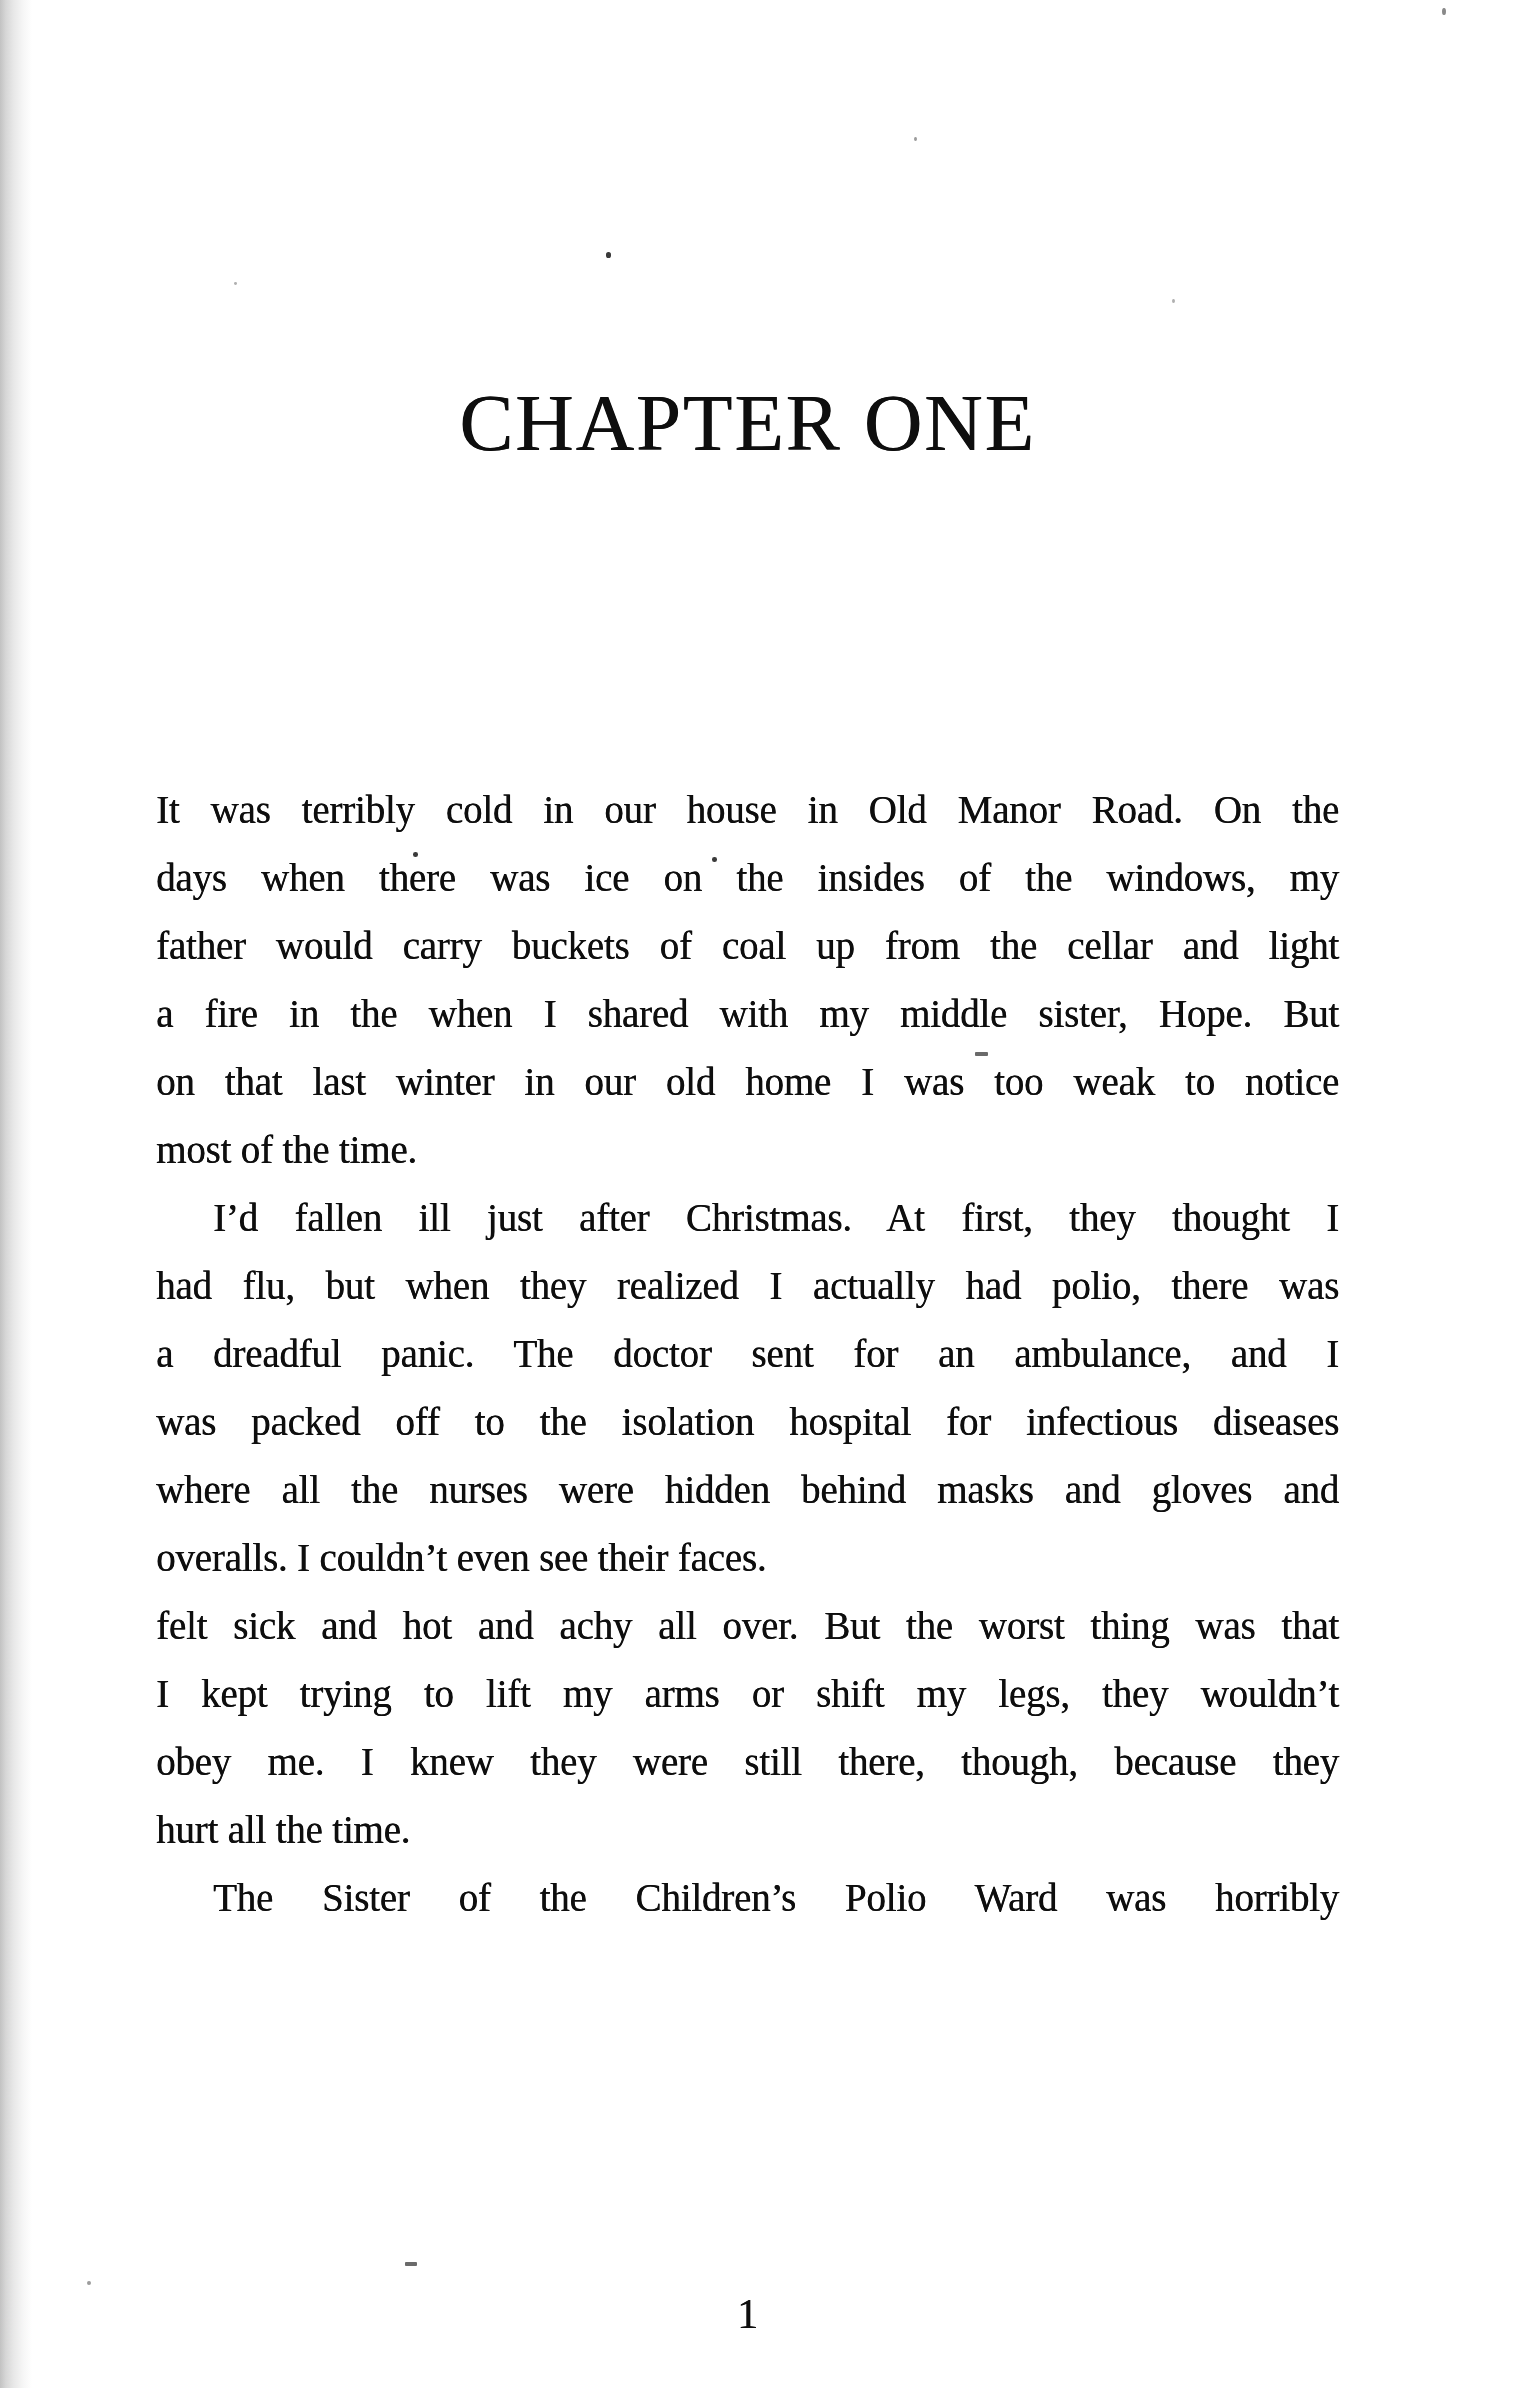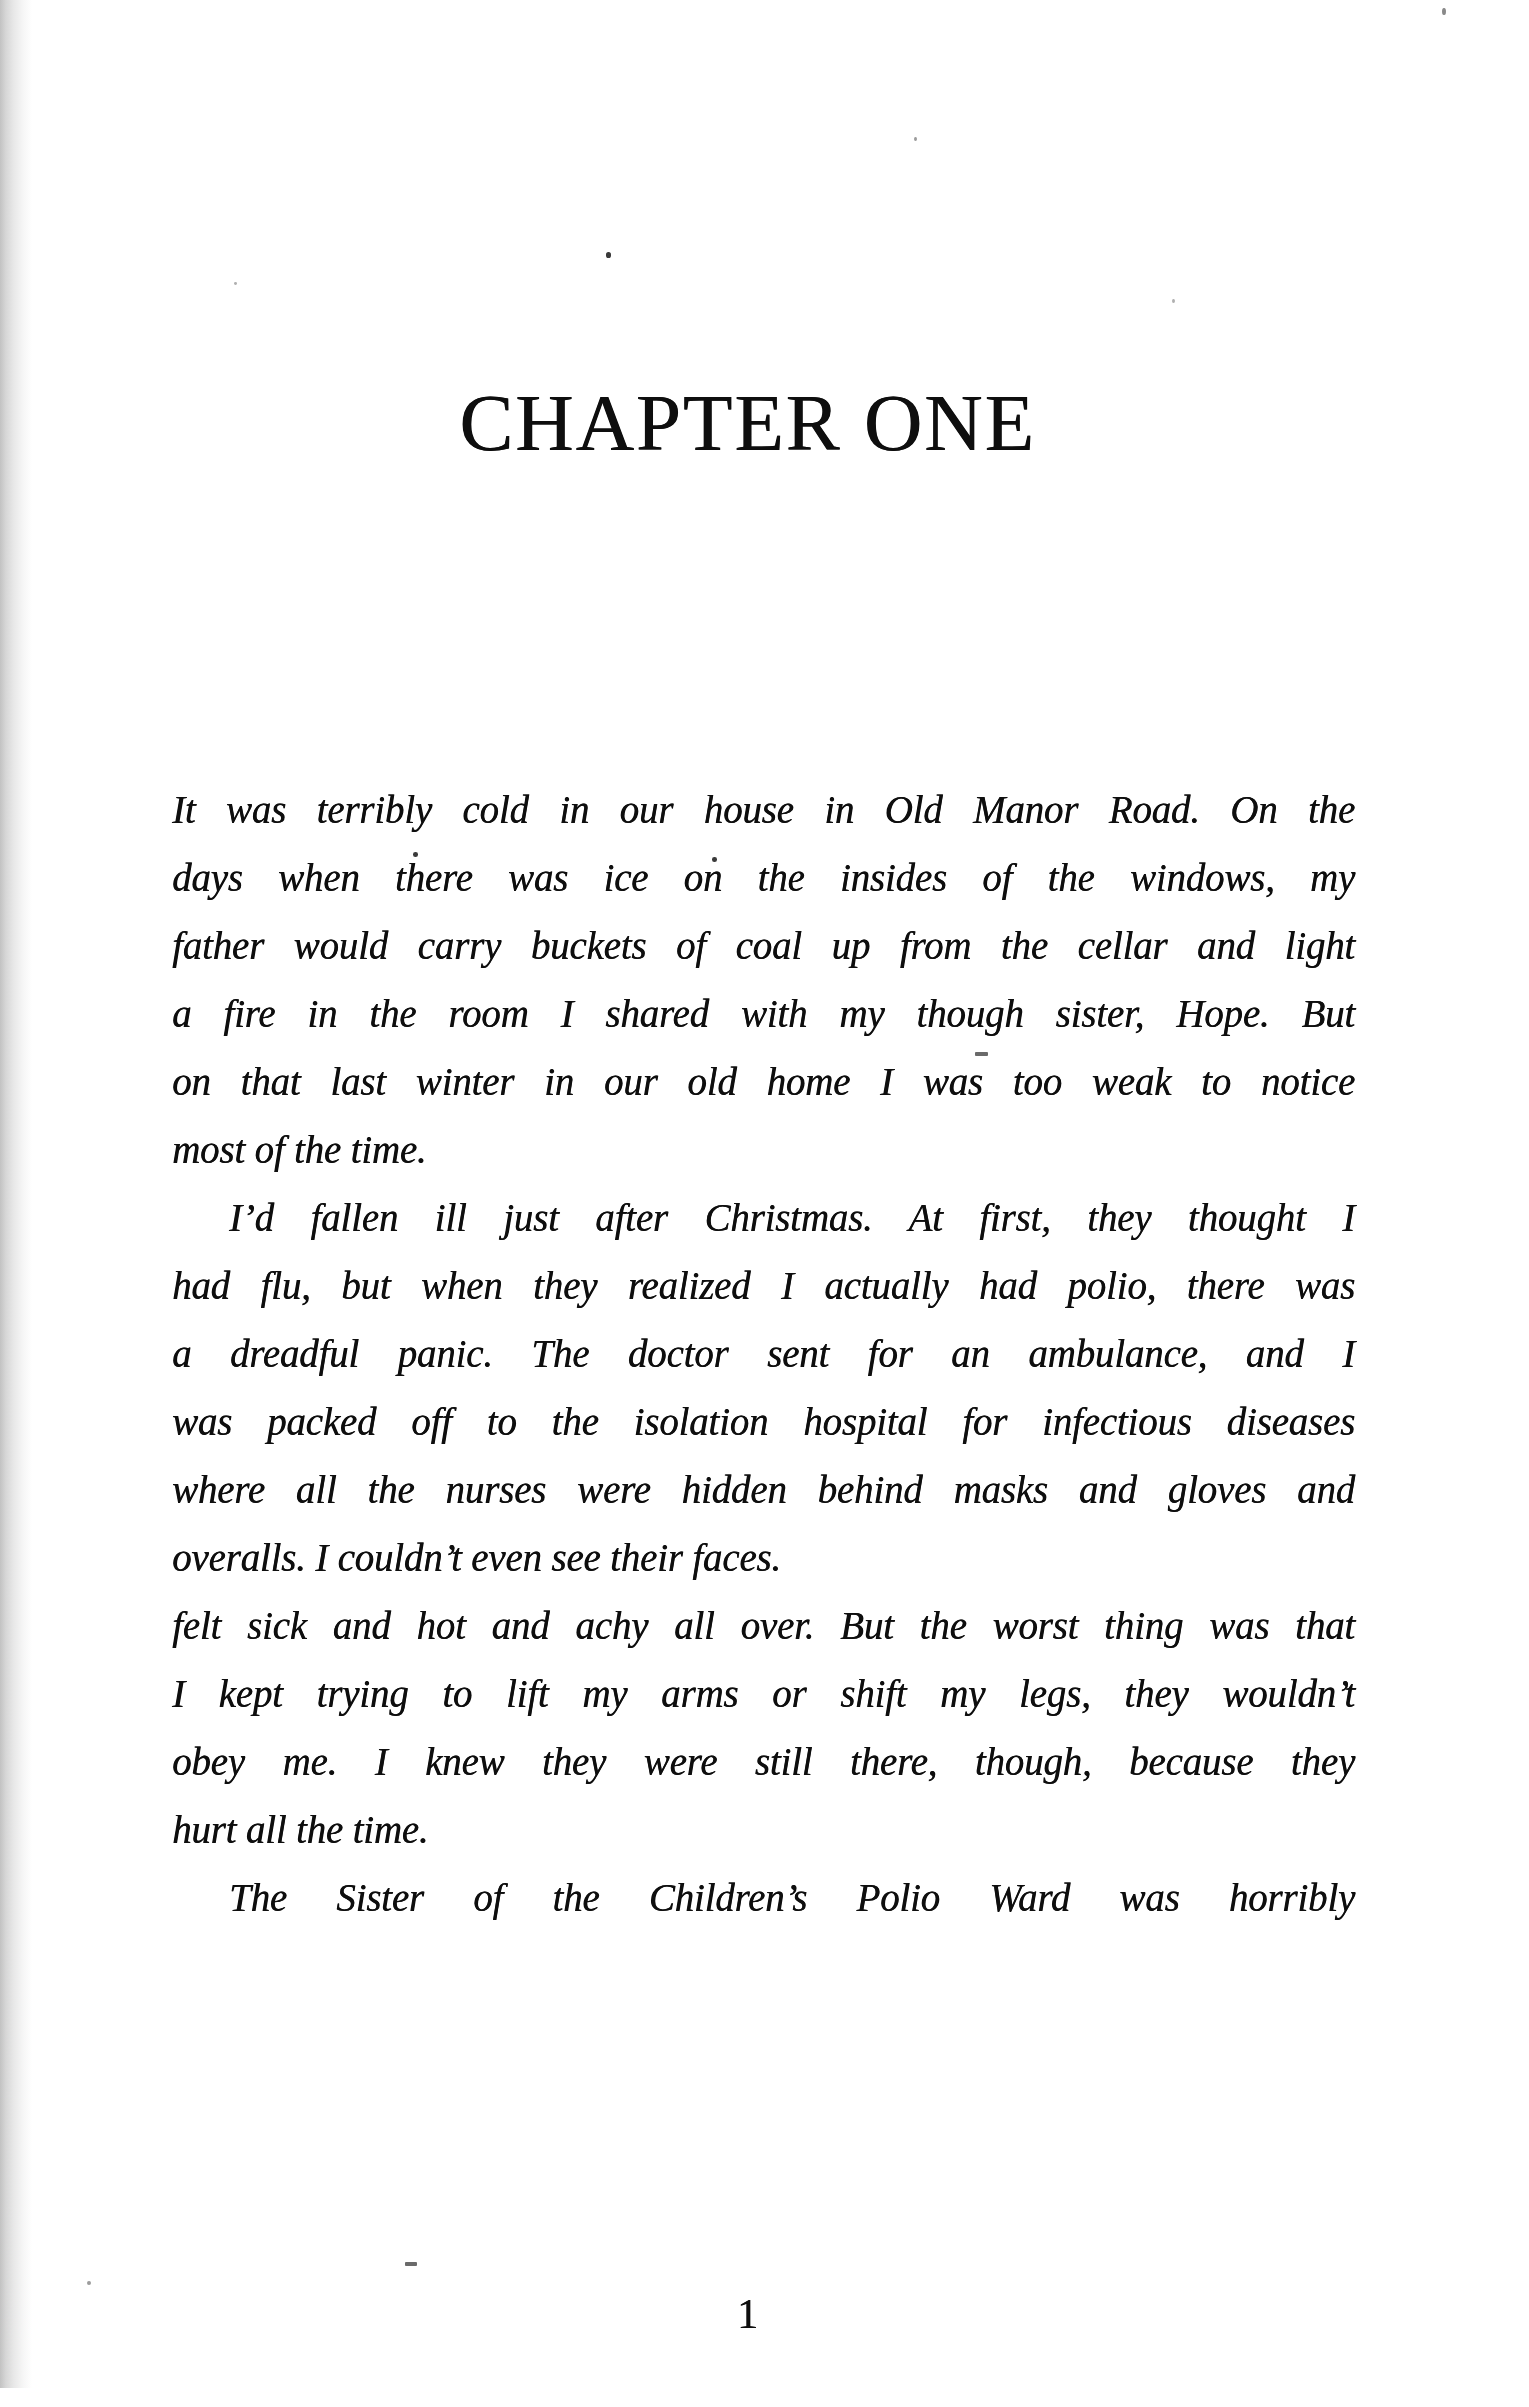--- a/index.html
+++ b/index.html
@@ -36,27 +36,26 @@
     width: 1183px;
     top: 377px;
     text-align: center;
     font-size: 81px;
     letter-spacing: 1.9px;
     white-space: nowrap;
     text-shadow: 0.5px 0 0 currentColor;
   }
   .body-text {
     position: absolute;
-    left: 172px;
+    left: 156px;
     top: 776px;
     width: 1183px;
     font-size: 39px;
     letter-spacing: -0.2px;
     text-shadow: 0.4px 0 0 currentColor;
-    font-style: italic;
   }
   .line {
     height: 68px;
     line-height: 68px;
     text-align: justify;
     text-align-last: justify;
     white-space: normal;
   }
   .line.last {
     text-align: right;
@@ -93,21 +92,21 @@
   <div class="gutter"></div>
 
   <div class="heading">CHAPTER ONE</div>
 
   <div class="body-text">
 
     <div>
       <div class="line">It was terribly cold in our house in Old Manor Road. On the</div>
       <div class="line">days when there was ice on the insides of the windows, my</div>
       <div class="line">father would carry buckets of coal up from the cellar and light</div>
-      <div class="line">a fire in the room I shared with my though sister, Hope. But</div>
+      <div class="line">a fire in the when I shared with my middle sister, Hope. But</div>
       <div class="line">on that last winter in our old home I was too weak to notice</div>
       <div class="line last">most of the time.</div>
     </div>
 
     <div>
       <div class="line indent">I’d fallen ill just after Christmas. At first, they thought I</div>
       <div class="line">had flu, but when they realized I actually had polio, there was</div>
       <div class="line">a dreadful panic. The doctor sent for an ambulance, and I</div>
       <div class="line">was packed off to the isolation hospital for infectious diseases</div>
       <div class="line">where all the nurses were hidden behind masks and gloves and</div>

